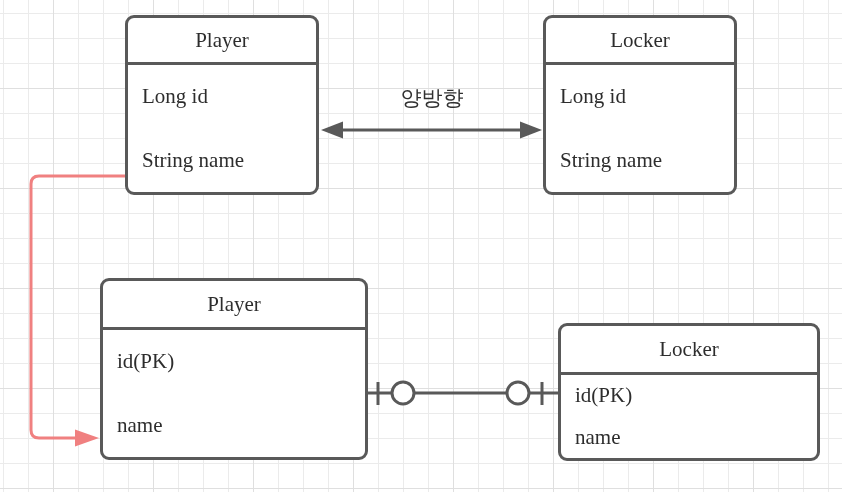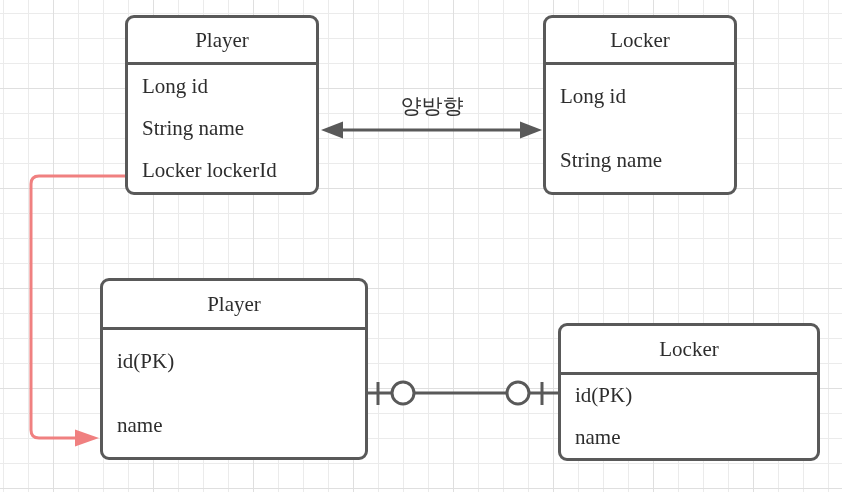--- a/index.html
+++ b/index.html
@@ -56,21 +56,21 @@
     position: absolute;
     left: 0;
     top: 0;
     width: 842px;
     height: 492px;
     pointer-events: none;
   }
   .relation-label {
     position: absolute;
     left: 387px;
-    top: 93px;
+    top: 85px;
     width: 90px;
     text-align: center;
     font-size: 21px;
     color: #303030;
     line-height: 27px;
   }
   
   #entity-top-player    { left: 125px; top: 15px;  width: 194px; height: 180px; }
   #entity-top-locker    { left: 543px; top: 15px;  width: 194px; height: 180px; }
   #entity-bottom-player { left: 100px; top: 278px; width: 268px; height: 182px; }
@@ -81,21 +81,20 @@
 </head>
 <body>
 
 <div class="canvas">
 
   <div class="entity" id="entity-top-player">
     <div class="entity-header">Player</div>
     <div class="entity-rows">
       <div class="entity-row">Long id</div>
       <div class="entity-row">String name</div>
-      <div class="entity-row">Locker lockerId</div>
     </div>
   </div>
 
   <div class="entity" id="entity-top-locker">
     <div class="entity-header">Locker</div>
     <div class="entity-rows">
       <div class="entity-row">Long id</div>
       <div class="entity-row">String name</div>
     </div>
   </div>

